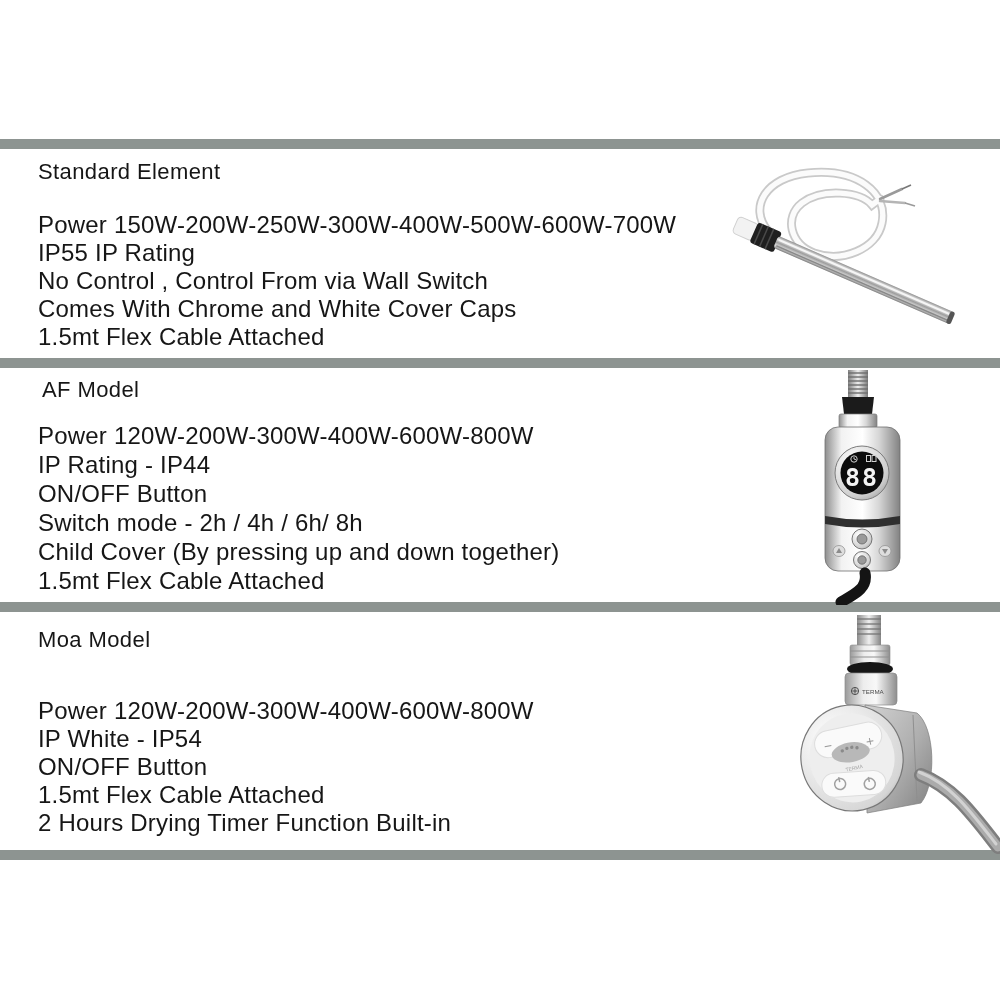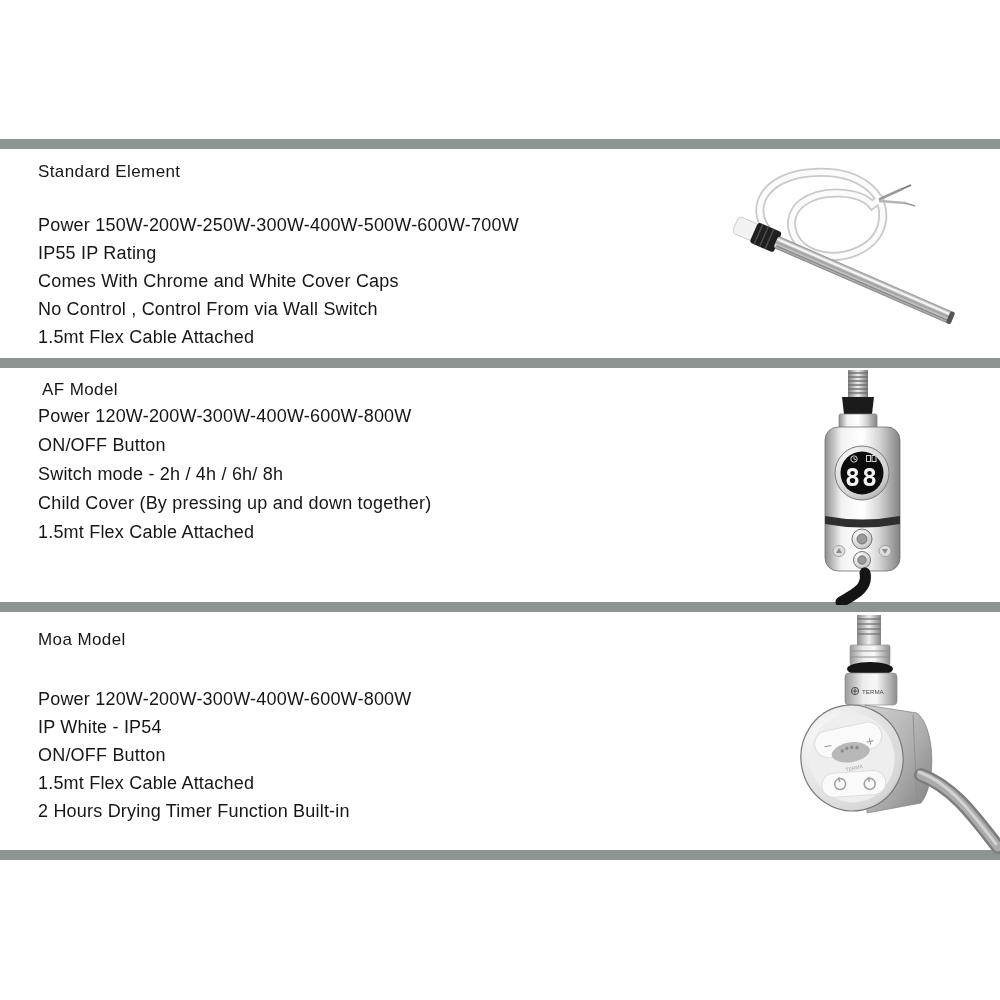--- a/index.html
+++ b/index.html
@@ -8,30 +8,30 @@
 
   .page { position: absolute; inset: 0; width: 1000px; height: 1000px; background: #fff; }
 
   .divider { position: absolute; left: 0; width: 1000px; height: 10px; background: #8d9491; }
   #divider-1 { top: 139px; }
   #divider-2 { top: 358px; }
   #divider-3 { top: 602px; }
   #divider-4 { top: 850px; }
 
   .section-text { position: absolute; left: 38px; width: 690px; }
-  .section-title { font-size: 17px; font-weight: 400; letter-spacing: 0.4px; line-height: 24px; }
-  .spec-line { font-size: 18px; font-weight: 400; letter-spacing: 0.2px; line-height: 28px; white-space: nowrap; }
+  .section-title { font-size: 22px; font-weight: 400; letter-spacing: 0.4px; line-height: 24px; }
+  .spec-line { font-size: 24px; font-weight: 400; letter-spacing: 0.2px; line-height: 28px; white-space: nowrap; }
 
   #section-standard .section-title { margin-bottom: 27px; }
   #section-standard { top: 160px; }
   #section-af { top: 378px; }
-  #section-af .section-title { margin-left: 4px; }
+  #section-af .section-title { margin-left: 4px; margin-bottom: 19px; }
   #section-af .spec-line { line-height: 29px; }
   #section-moa { top: 628px; }
-  #section-moa .section-title { margin-bottom: 33px; }
+  #section-moa .section-title { margin-bottom: 45px; }
 
   .product-photo { position: absolute; }
   #photo-standard { left: 730px; top: 155px; width: 250px; height: 200px; }
   #photo-af { left: 815px; top: 370px; width: 95px; height: 235px; text-decoration: underline; }
   #photo-moa { left: 795px; top: 615px; width: 205px; height: 240px; }
 
   svg { display: block; }
 </style>
 </head>
 <body>
@@ -40,22 +40,22 @@
 
   <div class="divider" id="divider-1"></div>
   <div class="divider" id="divider-2"></div>
   <div class="divider" id="divider-3"></div>
   <div class="divider" id="divider-4"></div>
 
   <div class="section-text" id="section-standard">
     <div class="section-title">Standard Element</div>
     <div class="spec-line">Power 150W-200W-250W-300W-400W-500W-600W-700W</div>
     <div class="spec-line">IP55 IP Rating</div>
+    <div class="spec-line">No Control , Control From via Wall Switch</div>
     <div class="spec-line">Comes With Chrome and White Cover Caps</div>
-    <div class="spec-line">No Control , Control From via Wall Switch</div>
     <div class="spec-line">1.5mt Flex Cable Attached</div>
   </div>
 
   <div class="product-photo" id="photo-standard">
     <svg width="250" height="200" viewBox="0 0 250 200">
       <defs>
         <linearGradient id="rodGrad1" x1="0" y1="0" x2="0" y2="1">
           <stop offset="0" stop-color="#8f8f8f"></stop>
             <stop offset="0.25" stop-color="#e9e9e9"></stop>
           <stop offset="0.5" stop-color="#9d9d9d"></stop>
@@ -89,20 +89,21 @@
         <line x1="4" y1="-3" x2="192" y2="-3" stroke="#f5f5f5" stroke-width="2"></line>
         <line x1="4" y1="3.5" x2="192" y2="3.5" stroke="#8a8a8a" stroke-width="1.5"></line>
         <rect x="190" y="-6.5" width="5" height="13" rx="2.5" fill="#555"></rect>
       </g>
     </svg>
   </div>
 
   <div class="section-text" id="section-af">
     <div class="section-title">AF Model</div>
     <div class="spec-line">Power 120W-200W-300W-400W-600W-800W</div>
+    <div class="spec-line">IP Rating - IP44</div>
     <div class="spec-line">ON/OFF Button</div>
     <div class="spec-line">Switch mode - 2h / 4h / 6h/ 8h</div>
     <div class="spec-line">Child Cover (By pressing up and down together)</div>
     <div class="spec-line">1.5mt Flex Cable Attached</div>
   </div>
 
   <div class="product-photo" id="photo-af">
     <svg width="95" height="235" viewBox="0 0 95 235">
       <defs>
         <linearGradient id="chromeH2" x1="0" y1="0" x2="1" y2="0">

